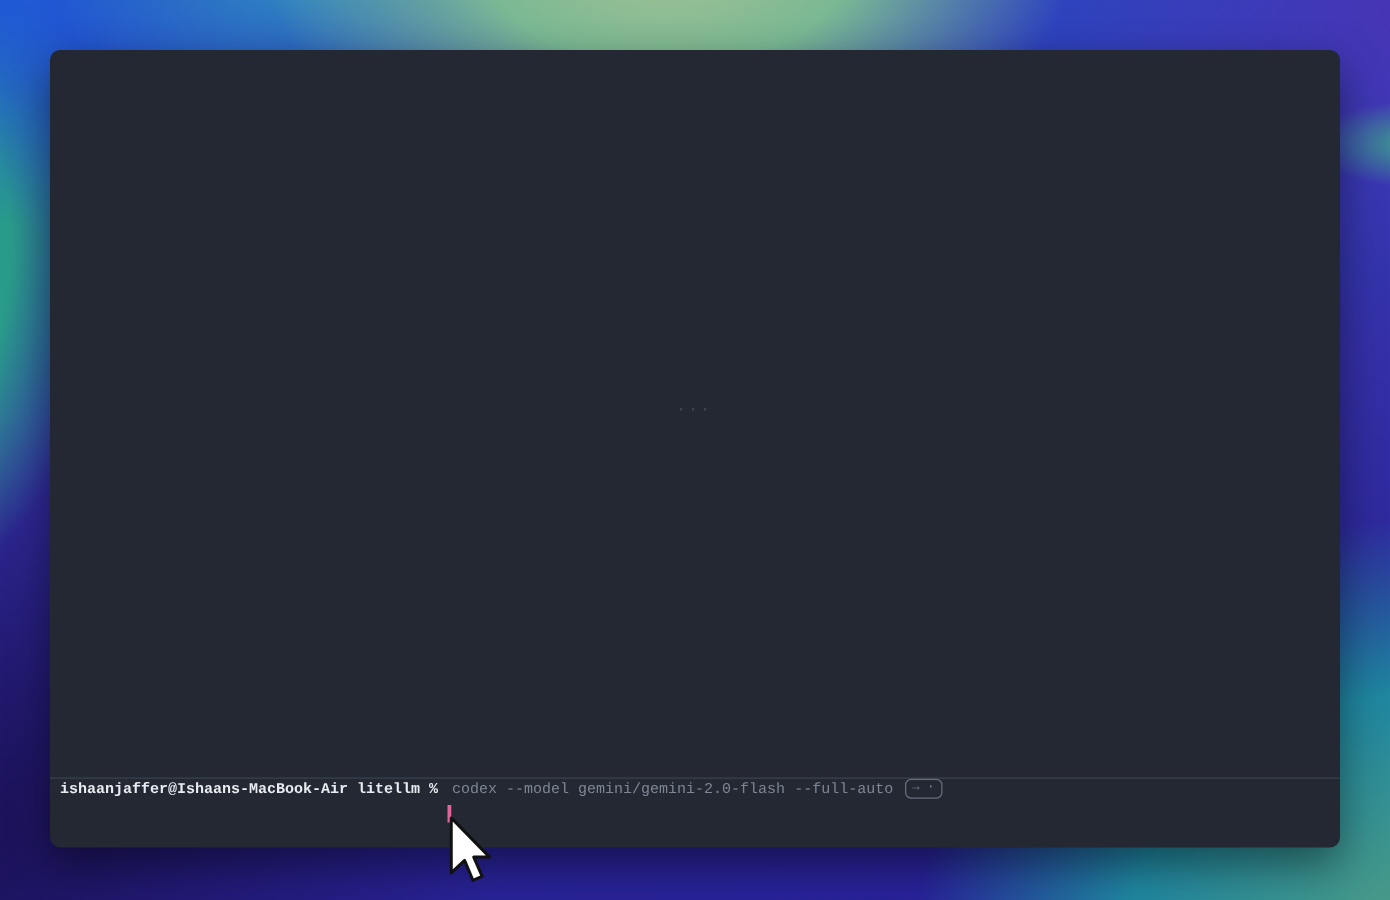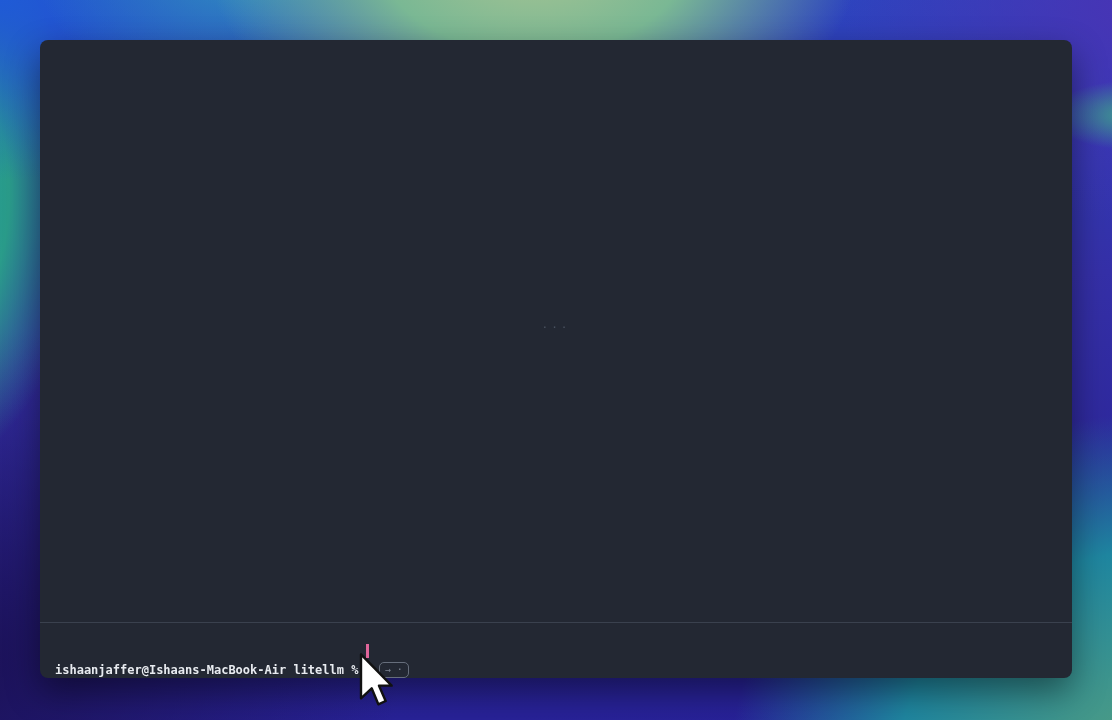--- a/index.html
+++ b/index.html
@@ -43,23 +43,23 @@
     text-align:center;
     color:var(--ellipsis);
     font-size:11px;letter-spacing:3px;
   }
   .divider{
     position:absolute;left:0;right:0;bottom:55px;height:1px;
     background:var(--divider);
   }
   .prompt-row{
     position:absolute;left:0;right:0;bottom:0;height:55px;
-    display:flex;align-items:flex-end;
-    padding-left:15px;
-    font-size:12px;line-height:16px;
+    display:flex;align-items:flex-start;
+    padding-left:8px;
+    font-size:12px;line-height:16px;font-family:Liberation Mono, monospace;
   }
   .prompt{
     color:var(--prompt-text);
     font-weight:bold;
     white-space:pre;
   }
   .caret{
     display:inline-block;width:3px;height:14px;
     background:var(--cursor-pink);
     margin:0 1px 0 0;
@@ -92,20 +92,21 @@
 
   <div class="terminal-window">
 
     <div class="loading-ellipsis">···</div>
 
     <div class="divider"></div>
 
     <div class="prompt-row">
       <span class="prompt">ishaanjaffer@Ishaans-MacBook-Air litellm % </span>
       <span class="caret"></span>
+      <span class="suggestion">codex --model gemini/gemini-2.0-flash --full-auto</span>
       <span class="badge">→ ·</span>
     </div>
 
   </div>
 
   <svg class="pointer" viewBox="0 0 28 42" xmlns="http://www.w3.org/2000/svg">
     <polygon points="2,1 2,34 10,26.5 15,38.5 20.5,36 15.5,24.5 25,24.5" fill="#ffffff" stroke="#111111" stroke-width="1.8" stroke-linejoin="round"></polygon>
   </svg>
 
 </div>

